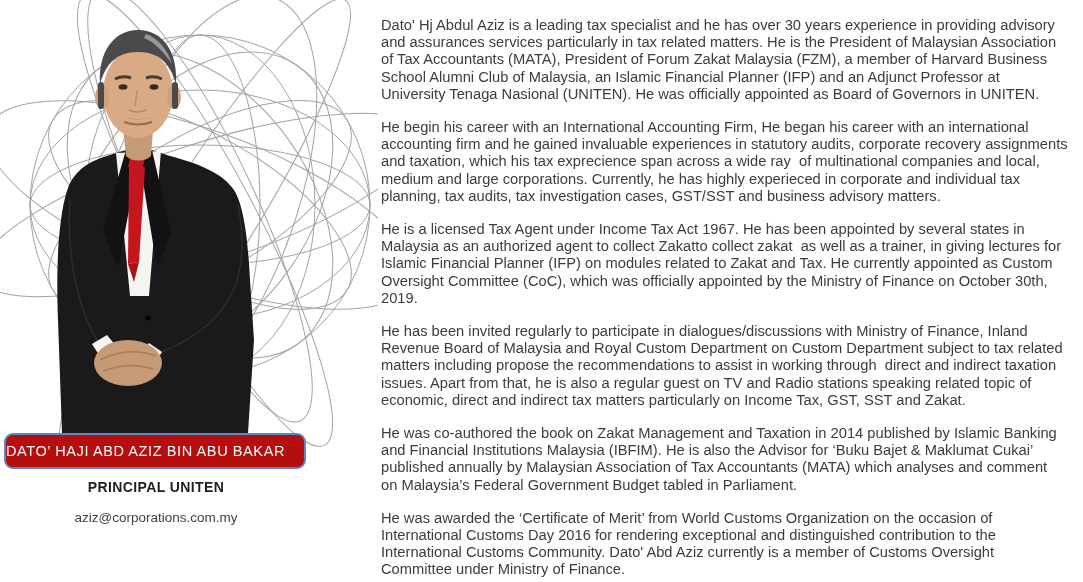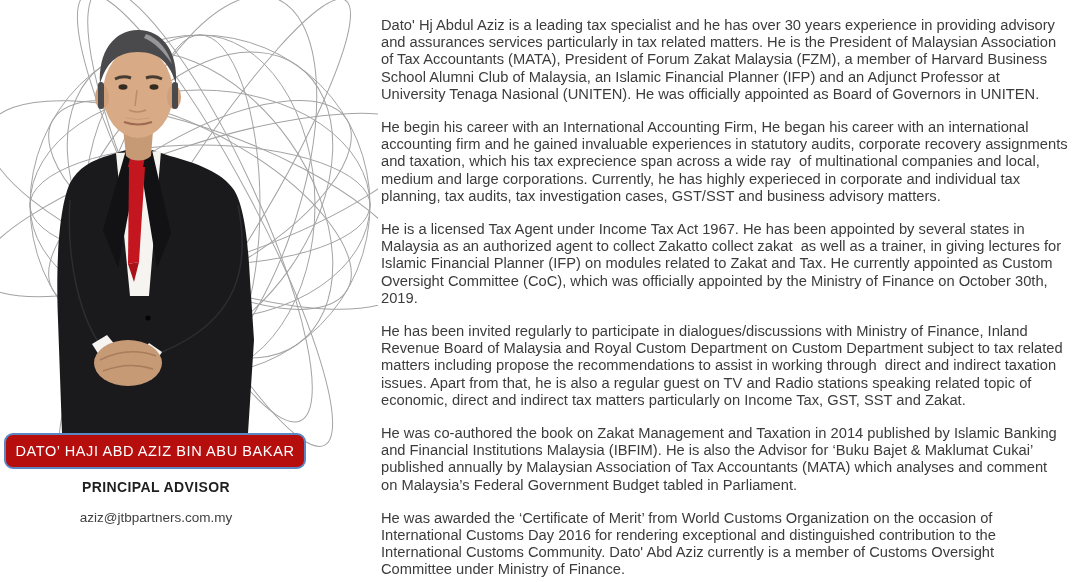--- a/index.html
+++ b/index.html
@@ -21,21 +21,21 @@
   .photo-svg { position: absolute; left: 0; top: 0; z-index: 1; }
   .name-banner {
     position: absolute;
     left: 4px; top: 433px;
     width: 302px; height: 36px;
     background: #b60d0d;
     border: 2px solid #5b87c5;
     border-radius: 9px;
     display: flex;
     align-items: center;
-    justify-content: center;
+    justify-content: flex-start;
     z-index: 2;
   }
   .name-banner span {
     color: #ffffff;
     font-size: 14.5px;
     letter-spacing: 0.6px;
     white-space: nowrap;
   }
   .role-title {
     position: absolute;
@@ -152,23 +152,23 @@
         <path d="M 129 110 Q 137 114 146 110" stroke="#b98a62" stroke-width="1.5" fill="none"></path>
         <path d="M 126 118 Q 138 121 150 118" stroke="#c59573" stroke-width="1" opacity="0.7" fill="none"></path>
         <path d="M 124 122 Q 138 127 152 122" stroke="#a06a52" stroke-width="2" fill="none"></path>
       </g>
     </svg>
 
     <div class="name-banner">
       <span>DATO’ HAJI ABD AZIZ BIN ABU BAKAR</span>
     </div>
 
-    <div class="role-title">PRINCIPAL ADVISOR</div>
-
-    <div class="email-line">aziz@jtbpartners.com.my</div>
+    <div class="role-title">PRINCIPAL UNITEN</div>
+
+    <div class="email-line">aziz@corporations.com.my</div>
   </div>
 
   <div class="bio-column">
     <p>Dato' Hj Abdul Aziz is a leading tax specialist and he has over 30 years experience in providing advisory
 and assurances services particularly in tax related matters. He is the President of Malaysian Association
 of Tax Accountants (MATA), President of Forum Zakat Malaysia (FZM), a member of Harvard Business
 School Alumni Club of Malaysia, an Islamic Financial Planner (IFP) and an Adjunct Professor at
 University Tenaga Nasional (UNITEN). He was officially appointed as Board of Governors in UNITEN.</p>
     <p>He begin his career with an International Accounting Firm, He began his career with an international
 accounting firm and he gained invaluable experiences in statutory audits, corporate recovery assignments

